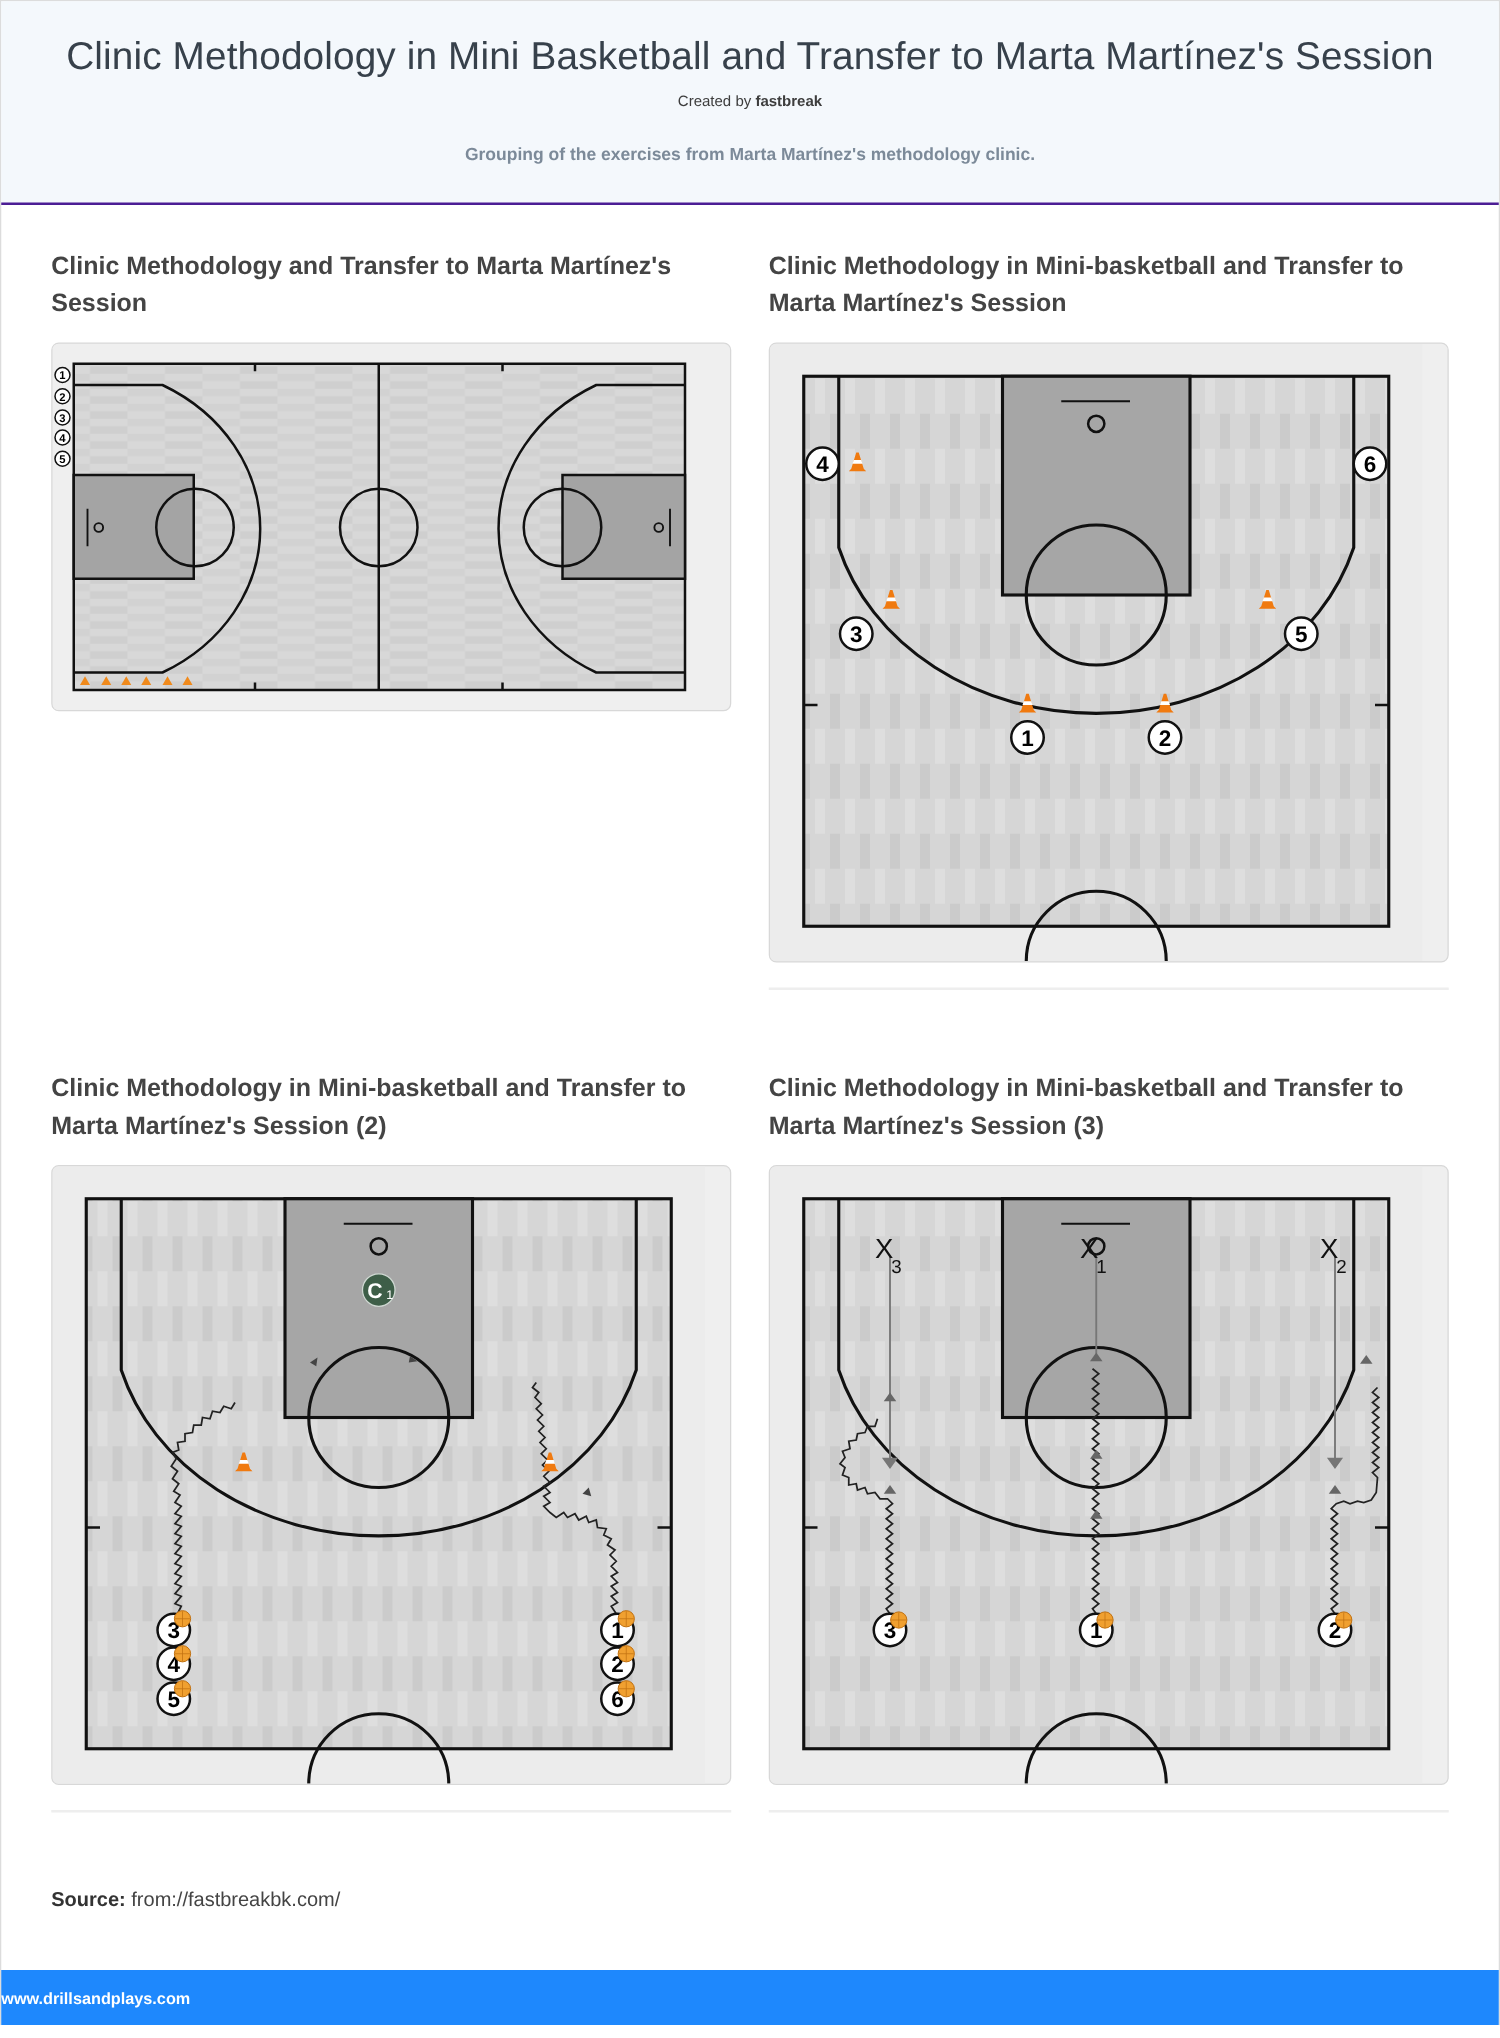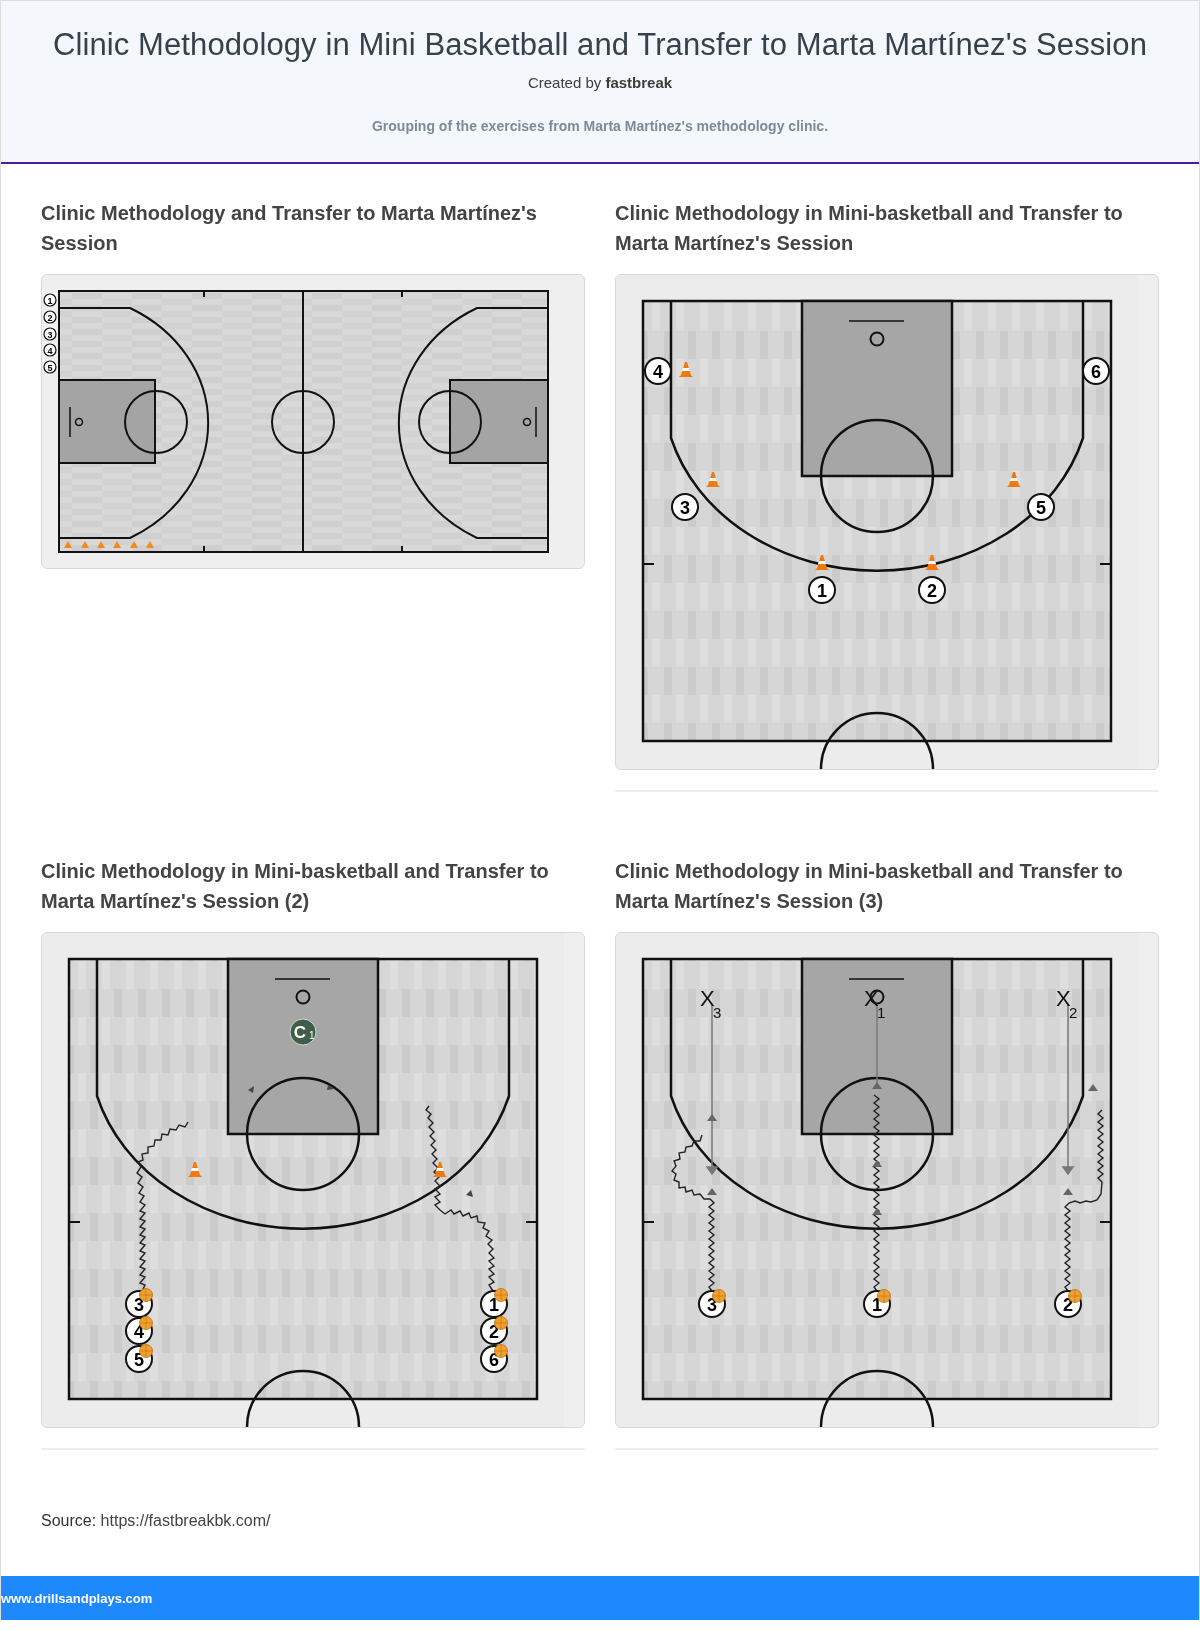--- a/index.html
+++ b/index.html
@@ -1,32 +1,32 @@
 <!DOCTYPE html>
 <html><head>
 <meta charset="utf-8">
 <style>
   * { box-sizing: border-box; margin: 0; padding: 0; }
   html, body { width: 1200px; background: #ffffff; }
   body { font-family: "Liberation Sans", sans-serif; color: #333; }
   .page { width: 1200px; border: 1px solid #dcdcdc; border-bottom: none; }
   .header { background: #f4f8fc; border-bottom: 2px solid #4c1d95; height: 163px; text-align: center; padding-top: 26px; }
   .header h1 { font-weight: 400; font-size: 31px; color: #37414b; letter-spacing: 0.1px; }
-  .header .byline { margin-top: 11px; font-size: 15px; color: #3d3d3d; }
+  .header .byline { margin-top: 11px; font-size: 12px; color: #3d3d3d; }
   .header .byline b { font-weight: 700; }
   .header .desc { margin-top: 27px; font-size: 14px; color: #7c8a99; font-weight: bold; }
   .grid { display: grid; grid-template-columns: 544px 544px; column-gap: 30px; padding: 30px 40px 0 40px; }
   .card { padding-top: 0; }
   .card-title { font-size: 20px; font-weight: 700; color: #444; line-height: 30px; min-height: 60px; margin-top: 4px; }
   .frame { margin-top: 16px; border: 1px solid #d8d8d8; border-radius: 6px; overflow: hidden; background: #efefef; }
   .frame svg { display: block; }
   .card-sep { border: none; border-top: 2px solid #eeeeee; margin-top: 20px; }
   .row2 { margin-top: 60px; }
   .source { padding: 62px 40px 0 40px; font-size: 16px; color: #444; height: 126px; }
-  .source b { font-weight: 400; color: #333; }
+  .source b { font-weight: 700; color: #333; }
   .footer { background: #1e88fd; height: 44px; display: flex; align-items: center; color: #ffffff; font-weight: 700; font-size: 13px; }
 </style>
 </head>
 <body>
 
 <div class="page">
 
   <div class="header">
     <h1>Clinic Methodology in Mini Basketball and Transfer to Marta Martínez's Session</h1>
     <div class="byline">
@@ -278,19 +278,19 @@
           </g>
         </svg>
       </div>
       <hr class="card-sep">
     </div>
 
   </div>
 
   <div class="source">
     <b>Source:</b>
-    <span>https://fastbreakbk.com/</span>
+    <span>from://fastbreakbk.com/</span>
   </div>
 
   <div class="footer">
     <span>www.drillsandplays.com</span>
   </div>
 </div>
 
 </body></html>

